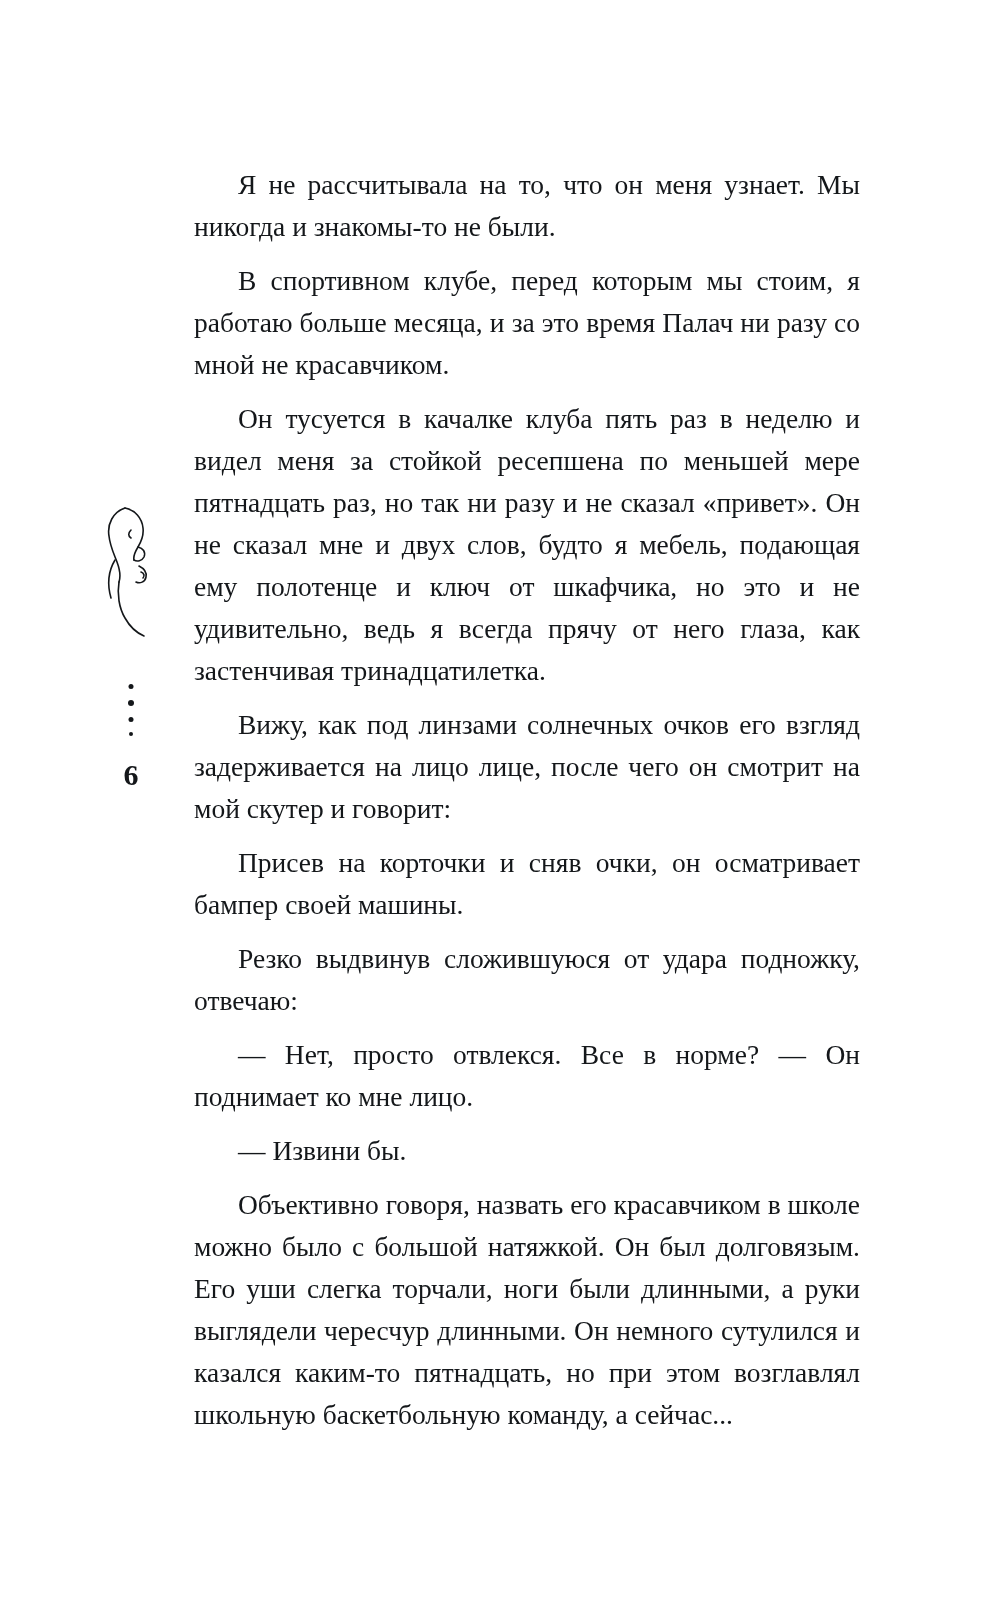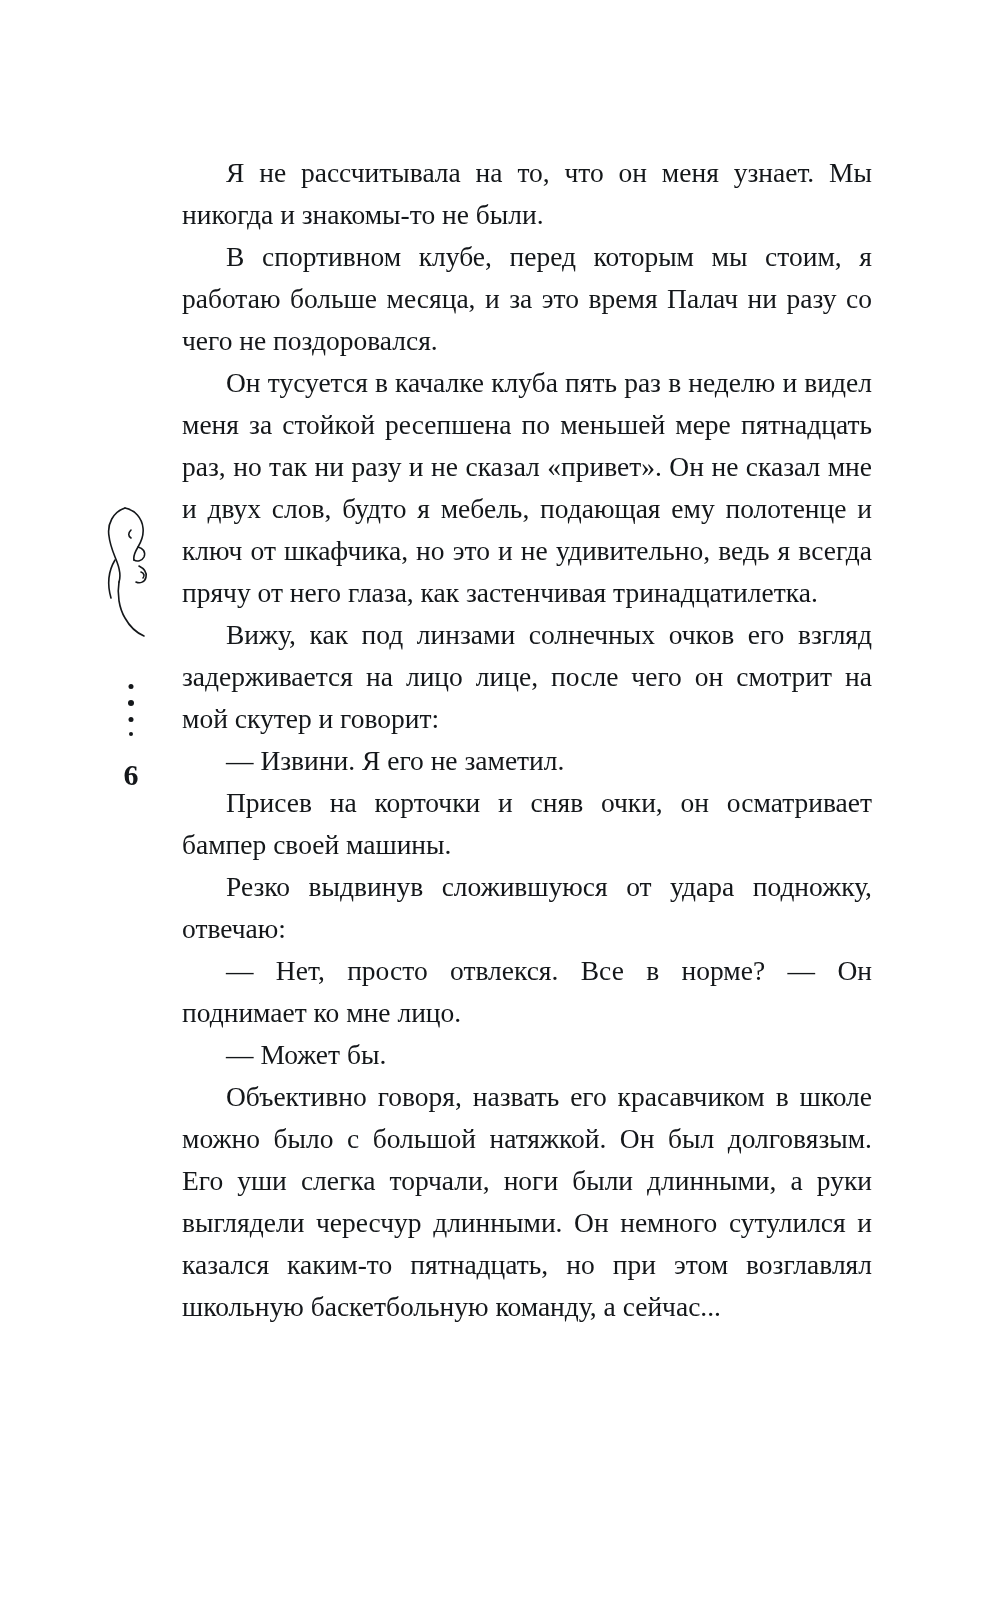--- a/index.html
+++ b/index.html
@@ -60,21 +60,21 @@
   }
 
   
   .text-block {
     position: absolute;
     left: 182px;
     top: 152px;
     width: 690px;
   }
   .para {
-    margin: 0;
+    margin: 12px;
     font-size: 27.5px;
     line-height: 42px;
     text-align: justify;
     text-indent: 44px;
     hyphens: manual;
     color: #14171a;
   }
   .para.dash { text-indent: 44px; }
 </style>
 </head>
@@ -100,24 +100,23 @@
         <i></i>
         <i></i>
         <i></i>
     </div>
 
     <div class="page-number">6</div>
   </div>
 
   <div class="text-block">
     <p class="para">Я не рассчитывала на то, что он меня узнает. Мы никогда и знакомы-то не были.</p>
-    <p class="para">В спортивном клубе, перед которым мы стоим, я работаю больше месяца, и за это время Палач ни разу со чего не поздоровался.</p>
+    <p class="para">В спортивном клубе, перед которым мы стоим, я работаю больше месяца, и за это время Палач ни разу со мной не красавчиком.</p>
     <p class="para">Он тусуется в качалке клуба пять раз в неделю и видел меня за стойкой ресепшена по меньшей мере пятнадцать раз, но так ни разу и не сказал «привет». Он не сказал мне и двух слов, будто я мебель, подающая ему полотенце и ключ от шкафчика, но это и не удивительно, ведь я всегда прячу от него глаза, как застенчивая тринадцатилетка.</p>
     <p class="para">Вижу, как под линзами солнечных очков его взгляд задерживается на лицо лице, после чего он смотрит на мой скутер и говорит:</p>
-    <p class="para dash">— Извини. Я его не заметил.</p>
     <p class="para">Присев на корточки и сняв очки, он осматривает бампер своей машины.</p>
     <p class="para">Резко выдвинув сложившуюся от удара подножку, отвечаю:</p>
     <p class="para dash">— Нет, просто отвлекся. Все в норме? — Он поднимает ко мне лицо.</p>
-    <p class="para dash">— Может бы.</p>
+    <p class="para dash">— Извини бы.</p>
     <p class="para">Объективно говоря, назвать его красавчиком в школе можно было с большой натяжкой. Он был долговязым. Его уши слегка торчали, ноги были длинными, а руки выглядели чересчур длинными. Он немного сутулился и казался каким-то пятнадцать, но при этом возглавлял школьную баскетбольную команду, а сейчас...</p>
   </div>
 
 </div>
 
 </body></html>

